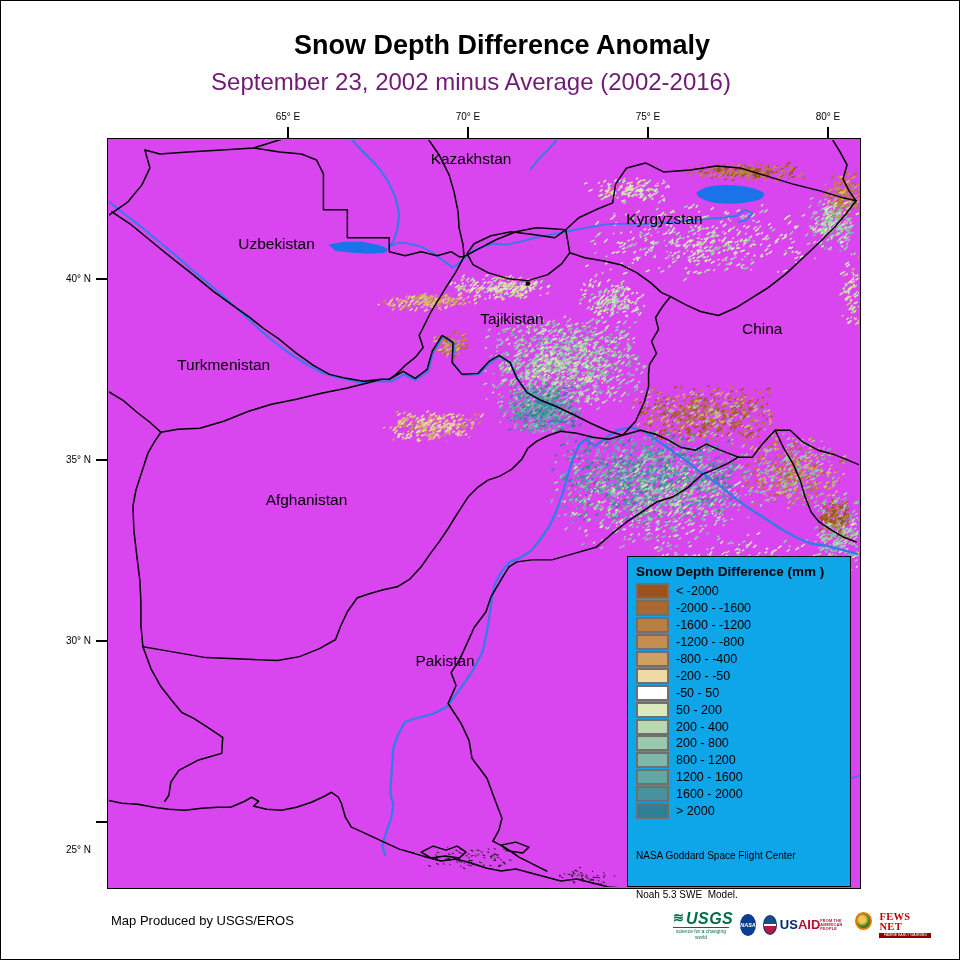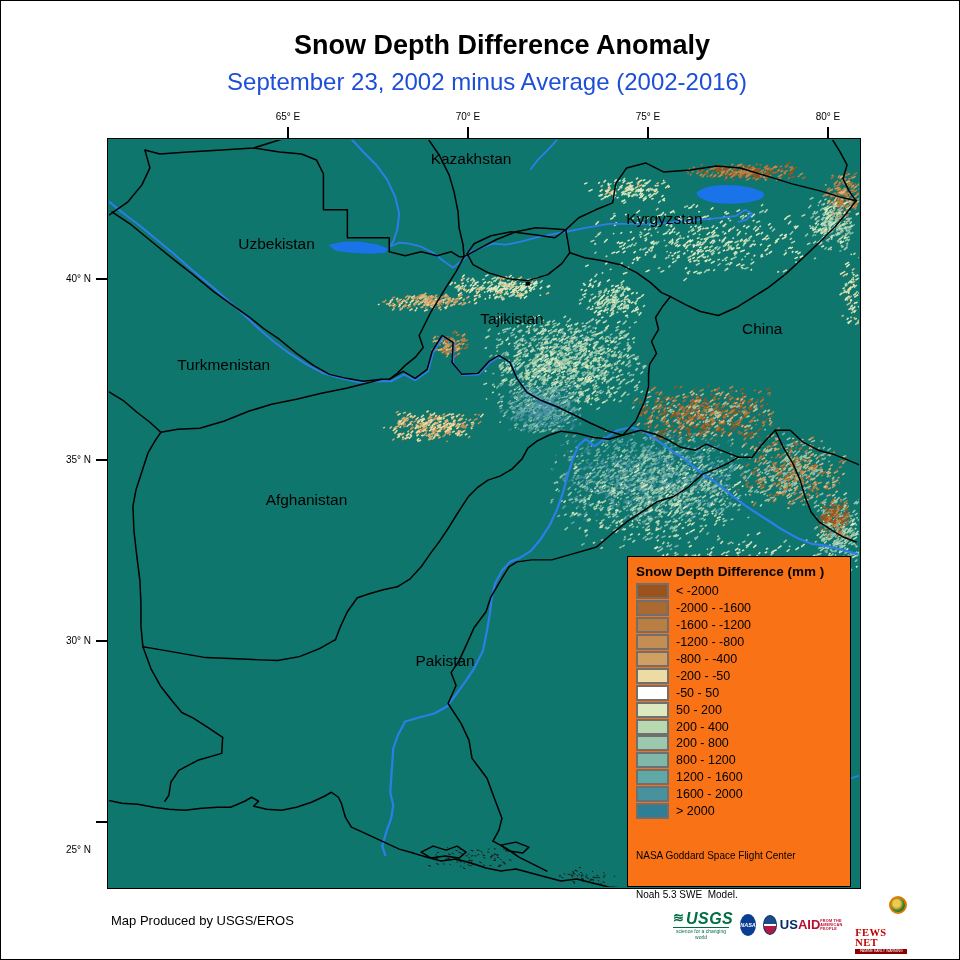--- a/index.html
+++ b/index.html
@@ -1,29 +1,29 @@
 <!DOCTYPE html>
 <html><head>
 <meta charset="utf-8">
 <style>
   html,body{margin:0;padding:0;background:#fff;}
   .page{position:relative;width:958px;height:958px;border:1px solid #000;background:#fff;
         font-family:"Liberation Sans", sans-serif;overflow:hidden;}
   .title{position:absolute;top:29px;left:0;width:940px;text-align:center;
          font-size:27px;font-weight:bold;color:#000;margin-left:31px;}
   .subtitle{position:absolute;top:67px;left:0;width:940px;text-align:center;
-         font-size:24px;color:#1d4ed8;margin-left:16px;}
+         font-size:24px;color:#701a75;}
   .map-frame{position:absolute;left:106px;top:137px;width:754px;height:751px;
-         border:1.5px solid #000;box-sizing:border-box;background:#0f766e;}
+         border:1.5px solid #000;box-sizing:border-box;background:#d946ef;}
   .map-frame svg{position:absolute;left:0;top:0;width:100%;height:100%;}
   .tick-v{position:absolute;top:126px;width:1.5px;height:11px;background:#000;}
   .tick-h{position:absolute;left:95px;width:11px;height:1.5px;background:#000;}
   .tick-label-top{position:absolute;top:110px;width:60px;text-align:center;font-size:10px;color:#000;}
   .tick-label-left{position:absolute;left:28px;width:62px;text-align:right;font-size:10px;color:#000;}
-  .legend{position:absolute;left:626px;top:555px;width:224px;height:331px;background:#f97316;
+  .legend{position:absolute;left:626px;top:555px;width:224px;height:331px;background:#0ea5e9;
           border:1.5px solid #000;box-sizing:border-box;z-index:5;}
   .legend-title{padding:7px 0 4px 8px;font-size:13.5px;font-weight:bold;color:#000;}
   .legend-row{display:flex;align-items:center;height:16.9px;padding-left:8px;}
   .legend-swatch{width:29px;height:12px;border:2px solid #6f6f6f;margin-right:7px;flex:none;box-sizing:content-box;}
   .legend-label{font-size:12.5px;color:#000;white-space:nowrap;}
   .legend-note{margin:4px 0 0 8px;font-size:10px;line-height:13px;color:#000;white-space:pre;}
   .credit{position:absolute;left:110px;top:912px;font-size:13px;color:#000;}
   .logos{position:absolute;left:672px;top:903px;width:200px;height:42px;display:flex;align-items:center;gap:7px;}
   .usgs{display:flex;flex-direction:column;align-items:flex-start;}
   .usgs-top{display:flex;align-items:center;gap:2px;}
@@ -32,21 +32,21 @@
   .usgs-tag{font-size:5px;color:#006f45;border-top:1px solid #006f45;margin-top:1px;width:56px;text-align:center;}
   .nasa-circle{width:22px;height:22px;border-radius:50%;background:#0b3d91;color:#fff;
       display:flex;align-items:center;justify-content:center;font-size:5.5px;font-weight:bold;font-style:italic;}
   .usaid{display:flex;align-items:center;gap:3px;}
   .usaid-seal{width:20px;height:20px;border-radius:50%;border:1px solid #10316b;box-sizing:border-box;
       background:linear-gradient(#1b4c8c 0 45%, #ffffff 45% 58%, #b31942 58% 100%);}
   .usaid-txt{display:flex;flex-direction:row;}
   .usaid-word{font-size:13px;font-weight:bold;color:#002a6c;line-height:12px;}
   .usaid-word .aid{color:#ba0c2f;}
   .usaid-tag{font-size:3.8px;font-weight:bold;color:#ba0c2f;letter-spacing:0.2px;}
-  .fews{display:flex;align-items:flex-end;gap:14px;flex-direction:column;}
+  .fews{display:flex;align-items:flex-start;gap:7px;}
   .fews-globe{width:18px;height:18px;border-radius:50%;border:2px solid #e07b00;box-sizing:border-box;
       background:radial-gradient(circle at 40% 40%, #f2c94c 0 30%, #3a7d2c 60%, #1e5e20 100%);}
   .fews-txt{display:flex;flex-direction:column;}
   .fews-word{font-size:10.5px;font-weight:bold;color:#c00000;font-family:"Liberation Serif",serif;line-height:10px;letter-spacing:0.3px;}
   .fews-bar{margin-top:1px;height:5px;background:#8b0000;color:#fff;font-size:3.5px;line-height:5px;text-align:center;width:52px;overflow:hidden;}
 </style>
 </head>
 <body>
 
 <div class="page">

